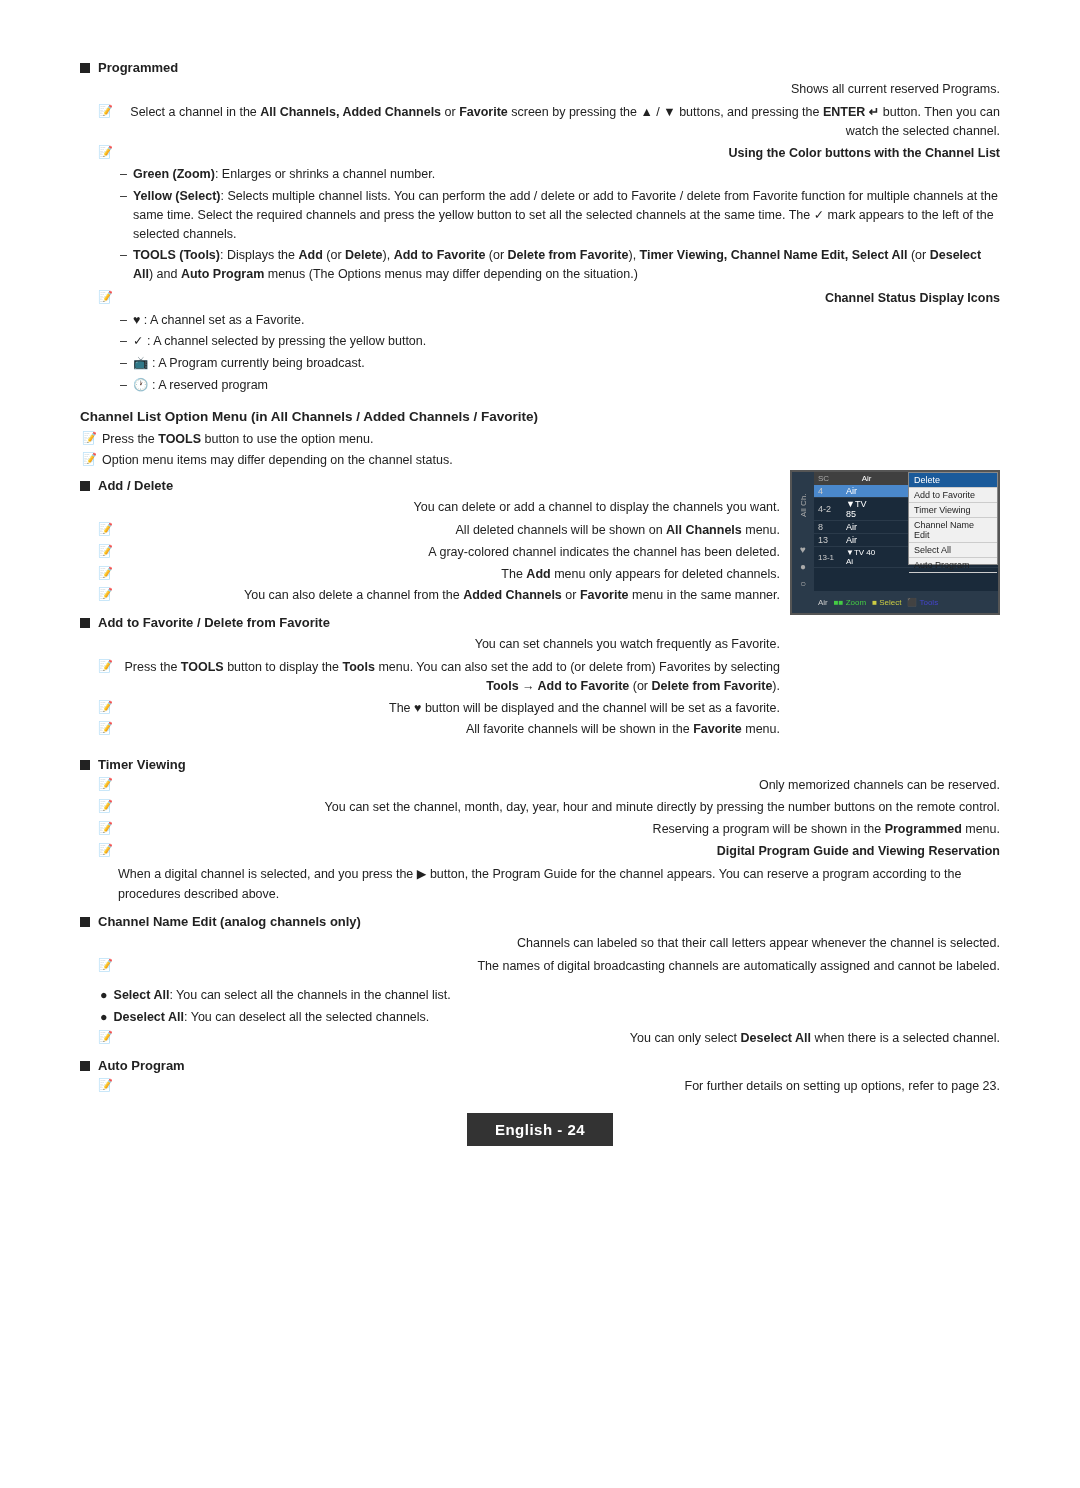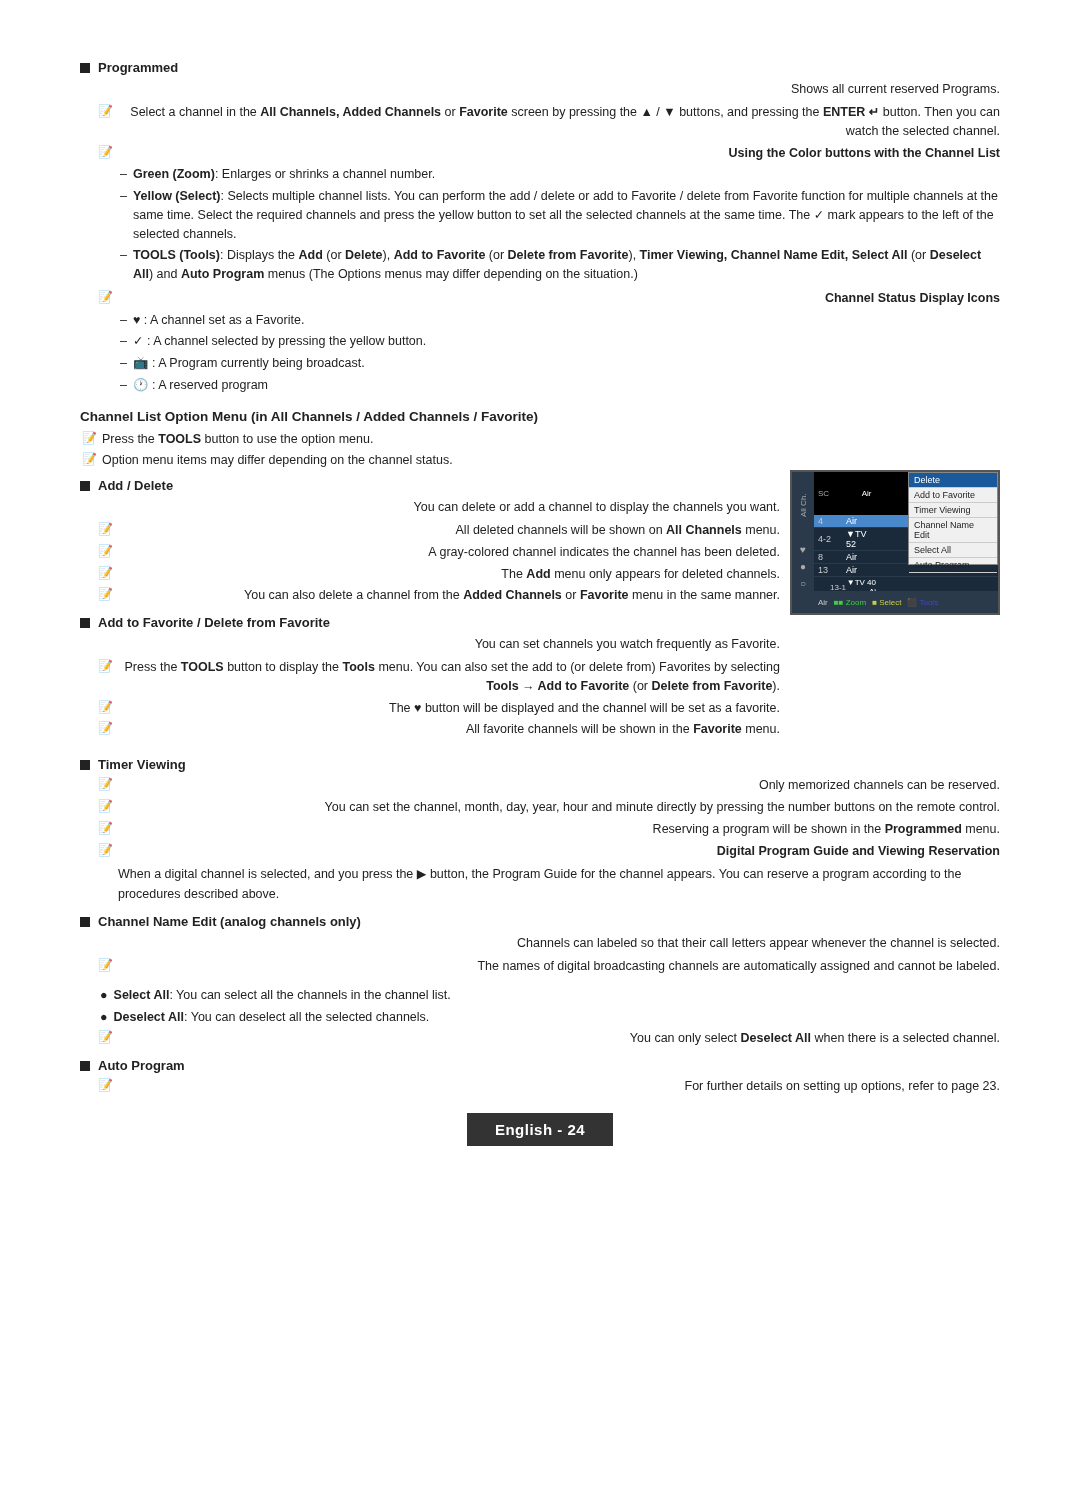--- a/index.html
+++ b/index.html
@@ -131,22 +131,22 @@
       align-items: center;
     }
     .ch-main {
       position: absolute;
       left: 22px;
       top: 0;
       right: 0;
       bottom: 24px;
     }
     .ch-header {
-      background: #000000;
-      padding: 17px 4px;
+      background: #404040;
+      padding: 2px 4px;
       font-size: 9px;
       color: #ccc;
       display: flex;
       justify-content: space-between;
       text-align: right;
     }
     .ch-row {
       display: flex;
       align-items: center;
       padding: 1px 4px;
@@ -360,31 +360,31 @@
             <span style="font-size:8px;color:#fff;">Air</span>
             <span style="width:90px;"></span>
           </div>
 
           <div class="ch-row selected">
             <span class="ch-num">4</span>
             <span class="ch-name">Air</span>
           </div>
           <div class="ch-row" style="color:#aaa;">
             <span class="ch-num">4-2</span>
-            <span class="ch-name">▼TV 52</span>
+            <span class="ch-name">▼TV 85</span>
           </div>
           <div class="ch-row">
             <span class="ch-num">8</span>
             <span class="ch-name">Air</span>
           </div>
           <div class="ch-row">
             <span class="ch-num">13</span>
             <span class="ch-name">Air</span>
           </div>
-          <div class="ch-row" style="color:#aaa;font-size:8px;text-align:right;">
+          <div class="ch-row" style="color:#aaa;font-size:8px;">
             <span class="ch-num">13-1</span>
             <span class="ch-name">▼TV 40 Ai</span>
           </div>
 
           <div class="ch-menu">
             <div class="ch-menu-item active">Delete</div>
             <div class="ch-menu-item">Add to Favorite</div>
             <div class="ch-menu-item">Timer Viewing</div>
             <div class="ch-menu-item">Channel Name Edit</div>
             <div class="ch-menu-item">Select All</div>

